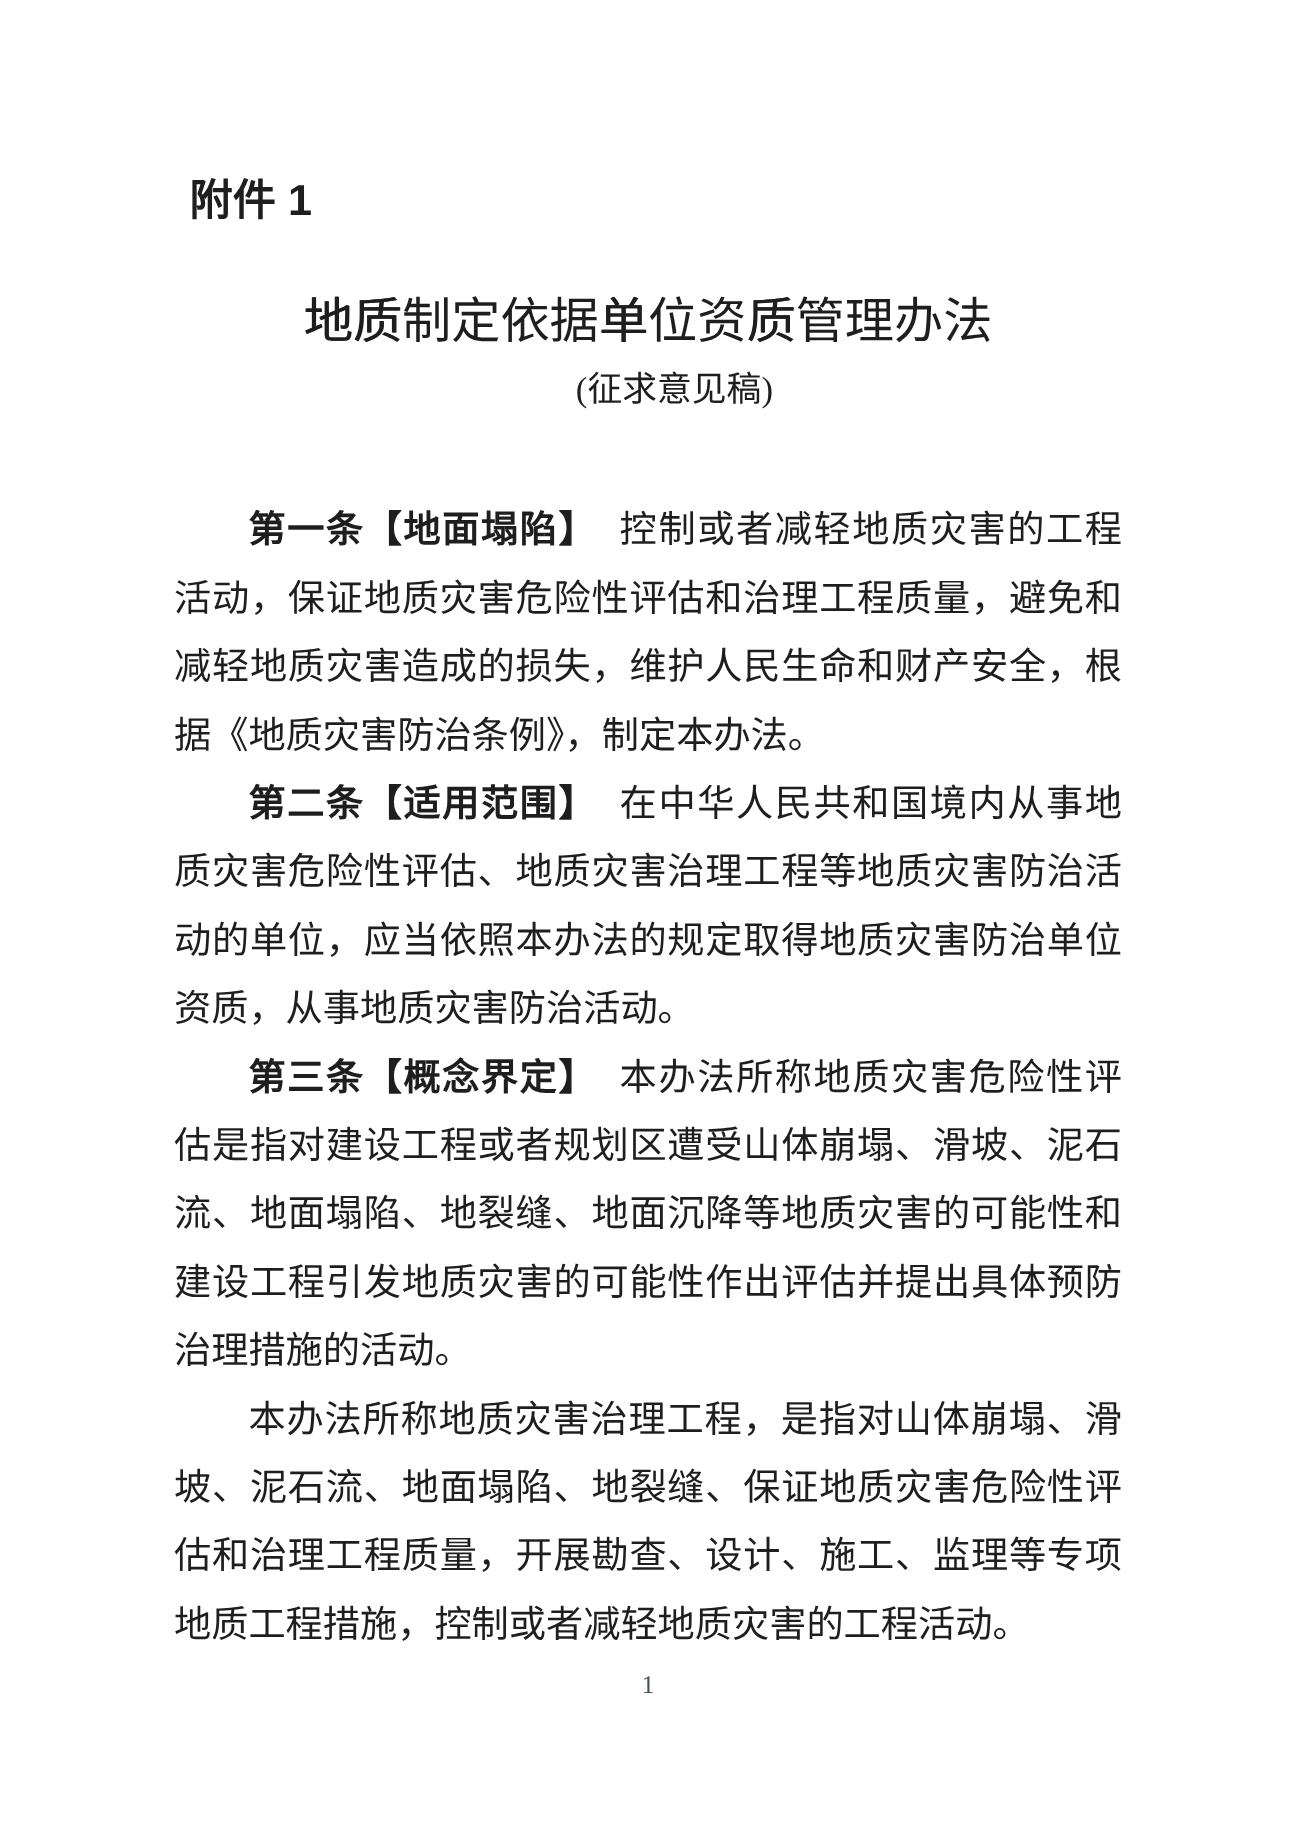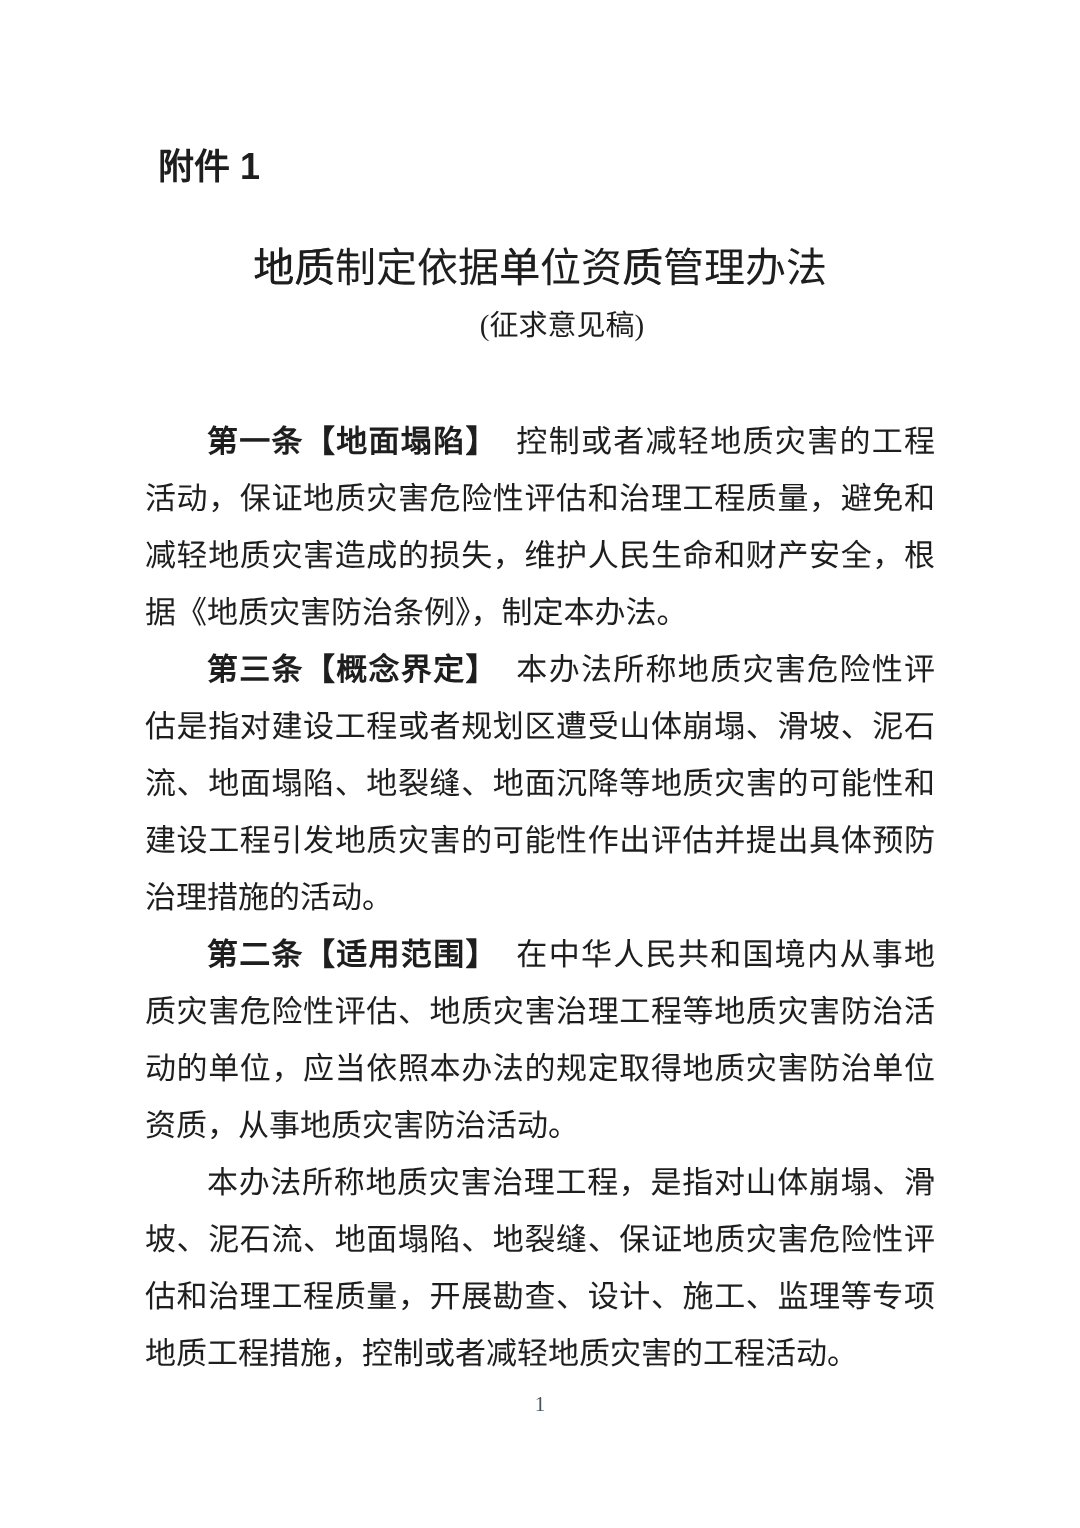--- a/index.html
+++ b/index.html
@@ -77,23 +77,23 @@
   <div class="attachment">附件 1</div>
 
   <h1 class="title"><span class="t-heavy">地质</span><span class="t-regular">制定依据</span><span class="t-heavy">单</span><span class="t-regular">位资</span><span class="t-heavy">质</span><span class="t-regular">管理办法</span></h1>
 
   <div class="subtitle">(征求意见稿)</div>
 
   <div class="content">
 
     <p class="para"><span class="para-heading">第一条【地面塌陷】</span><span class="para-text">控制或者减轻地质灾害的工程活动，保证地质灾害危险性评估和治理工程质量，避免和减轻地质灾害造成的损失，维护人民生命和财产安全，根据《地质灾害防治条例》，制定本办法。</span></p>
 
+    <p class="para"><span class="para-heading">第二条【适用范围】</span><span class="para-text">在中华人民共和国境内从事地质灾害危险性评估、地质灾害治理工程等地质灾害防治活动的单位，应当依照本办法的规定取得地质灾害防治单位资质，从事地质灾害防治活动。</span></p>
+
     <p class="para"><span class="para-heading">第三条【概念界定】</span><span class="para-text">本办法所称地质灾害危险性评估是指对建设工程或者规划区遭受山体崩塌、滑坡、泥石流、地面塌陷、地裂缝、地面沉降等地质灾害的可能性和建设工程引发地质灾害的可能性作出评估并提出具体预防治理措施的活动。</span></p>
-
-    <p class="para"><span class="para-heading">第二条【适用范围】</span><span class="para-text">在中华人民共和国境内从事地质灾害危险性评估、地质灾害治理工程等地质灾害防治活动的单位，应当依照本办法的规定取得地质灾害防治单位资质，从事地质灾害防治活动。</span></p>
 
     <p class="para"><span class="para-text">本办法所称地质灾害治理工程，是指对山体崩塌、滑坡、泥石流、地面塌陷、地裂缝、保证地质灾害危险性评估和治理工程质量，开展勘查、设计、施工、监理等专项地质工程措施，控制或者减轻地质灾害的工程活动。</span></p>
 
   </div>
 
   <div class="page-number">1</div>
 
 </div>
 
 </body></html>

